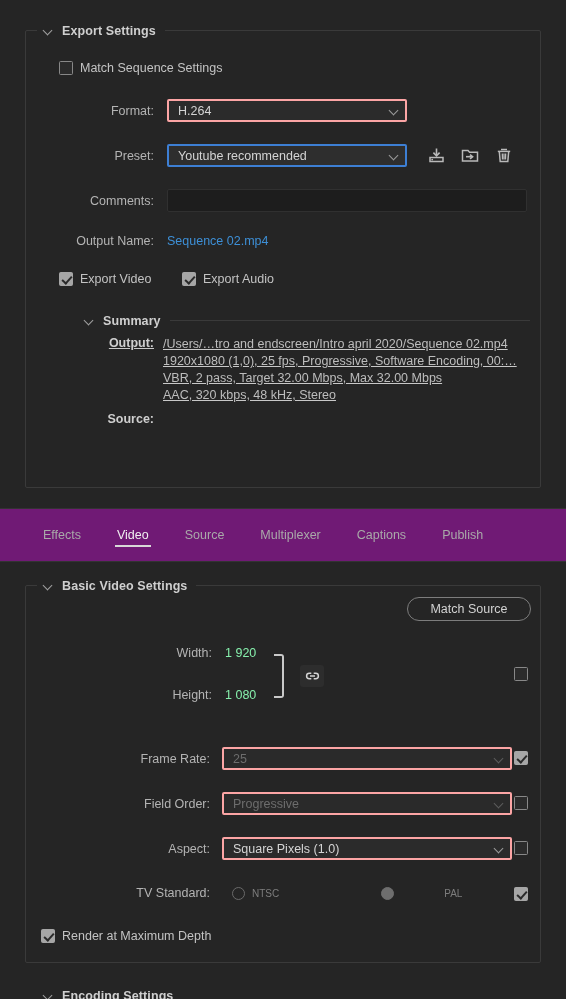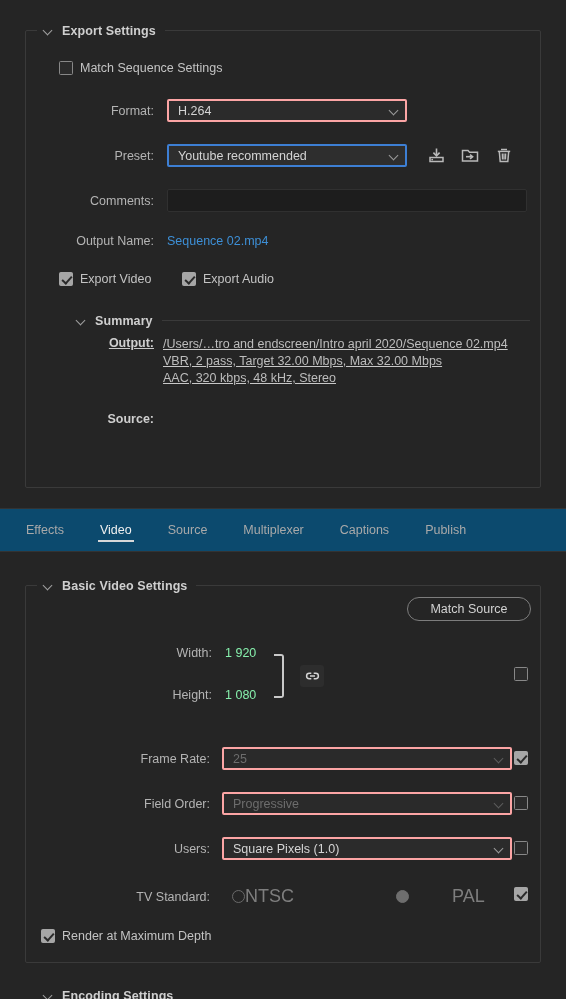--- a/index.html
+++ b/index.html
@@ -40,21 +40,21 @@
   .cb.on { background: #a6a6a6; border-color: #a6a6a6; }
   .cb.on::after {
     content: ""; position: absolute; left: 4px; top: 1px; width: 4px; height: 8px;
     border-right: 2px solid #2a2a2a; border-bottom: 2px solid #2a2a2a; transform: rotate(42deg);
   }
   .cb-txt { font-size: 12.5px; color: #c3c3c3; margin-left: 7px; white-space: nowrap; }
 
   
   .rd { width: 13px; height: 13px; border-radius: 50%; border: 1.5px solid #6a6a6a; background: transparent; flex: none; }
   .rd.on { background: #6e6e6e; border-color: #6e6e6e; }
-  .rd-txt { font-size: 18px; color: #7e7e7e; }
+  .rd-txt { font-size: 10px; color: #7e7e7e; margin-left: 7px; }
 
   
   .sel {
     height: 23px; background: #2b2b2b; border: 2px solid #fca5a5; border-radius: 2px;
     display: flex; align-items: center; padding: 0 6px 0 9px; font-size: 12.5px; color: #d4d4d4;
     position: relative;
   }
   .sel.focus { border-color: #3d7fd4; background: #2e2e2e; }
   .sel.dis { color: #6d6d6d; background: #2a2a2a; }
   .sel .arw { margin-left: auto; width: 9px; height: 9px; position: relative; }
@@ -69,23 +69,23 @@
   .val { color: #86efac; font-size: 12.5px; }
 
   
   .sum-lbl { font-size: 12.5px; font-weight: bold; color: #cfcfcf; text-align: right; white-space: nowrap; }
   .sum-ln { font-size: 12.5px; color: #bdbdbd; white-space: nowrap; }
 
   
   .iconbtn { width: 20px; height: 20px; display: flex; align-items: center; justify-content: center; }
 
   
-  .tabs { position: absolute; left: 0; top: 508px; width: 566px; height: 44px;
-          border-top: 1px solid #333; border-bottom: 1px solid #333; background: #0c4a6e;
-          display: flex; align-items: center; padding-left: 8px; gap: 0; }
+  .tabs { position: absolute; left: 0; top: 508px; width: 566px; height: 54px;
+          border-top: 1px solid #333; border-bottom: 1px solid #333; background: #701a75;
+          display: flex; align-items: center; padding-left: 25px; gap: 0; }
   .tab { font-size: 12.5px; color: #a9a9a9; padding: 0 18px; height: 38px; display: flex; align-items: center; position: relative; white-space: nowrap; }
   .tab.active { color: #f0f0f0; }
   .tab.active::after { content: ""; position: absolute; left: 16px; right: 16px; bottom: 7px; height: 2px; background: #d8d8d8; }
 
   
   .pill {
     height: 24px; border: 1px solid #7d7d7d; border-radius: 12px; background: transparent;
     display: flex; align-items: center; justify-content: center; padding: 0 14px;
     font-size: 12.5px; color: #d2d2d2; white-space: nowrap;
   }
@@ -168,31 +168,32 @@
     <span class="cb on"></span>
     <span class="cb-txt">Export Video</span>
   </div>
   <div class="row" style="left:182px; top:272px;">
     <span class="cb on"></span>
     <span class="cb-txt">Export Audio</span>
   </div>
 
   <div class="group" style="left:62px; top:310px; width:468px; height:1px;">
     <div class="divider" style="left:98px; top:10px; width:370px;"></div>
-    <div class="group-head" style="left:8px;">
+    <div class="group-head" style="left:16px;">
       <span class="chev"></span>
       <span class="group-title">Summary</span>
     </div>
   </div>
 
   <div style="position:absolute; left:82px; top:336px;text-decoration:underline;">
     <div style="display:flex; align-items:flex-start;">
       <span class="sum-lbl" style="width:72px;">Output:</span>
       <div style="margin-left:9px;">
         <div class="sum-ln" style="line-height:17px;">/Users/…tro and endscreen/Intro april 2020/Sequence 02.mp4</div>
+        <div class="sum-ln" style="line-height:17px;">1920x1080 (1,0), 25 fps, Progressive, Software Encoding, 00:…</div>
         <div class="sum-ln" style="line-height:17px;">VBR, 2 pass, Target 32.00 Mbps, Max 32.00 Mbps</div>
         <div class="sum-ln" style="line-height:17px;">AAC, 320 kbps, 48 kHz, Stereo</div>
       </div>
     </div>
   </div>
 
   <div style="position:absolute; left:82px; top:412px;">
     <div style="display:flex; align-items:flex-start;">
       <span class="sum-lbl" style="width:72px;">Source:</span>
     </div>
@@ -263,21 +264,21 @@
   <div class="row" style="left:110px; top:792px; width:420px;">
     <span class="lbl" style="width:100px;">Field Order:</span>
     <span class="sel dis" style="width:290px; margin-left:12px;">
       <span>Progressive</span>
       <span class="arw"></span>
     </span>
   </div>
   <span class="cb" style="position:absolute; left:514px; top:796px;"></span>
 
   <div class="row" style="left:110px; top:837px; width:420px;">
-    <span class="lbl" style="width:100px;">Users:</span>
+    <span class="lbl" style="width:100px;">Aspect:</span>
     <span class="sel" style="width:290px; margin-left:12px;">
       <span>Square Pixels (1.0)</span>
       <span class="arw"></span>
     </span>
   </div>
   <span class="cb" style="position:absolute; left:514px; top:841px;"></span>
 
   <div class="row" style="left:110px; top:886px; width:420px;">
     <span class="lbl" style="width:100px;">TV Standard:</span>
     <span style="display:flex; align-items:center; margin-left:22px;">

